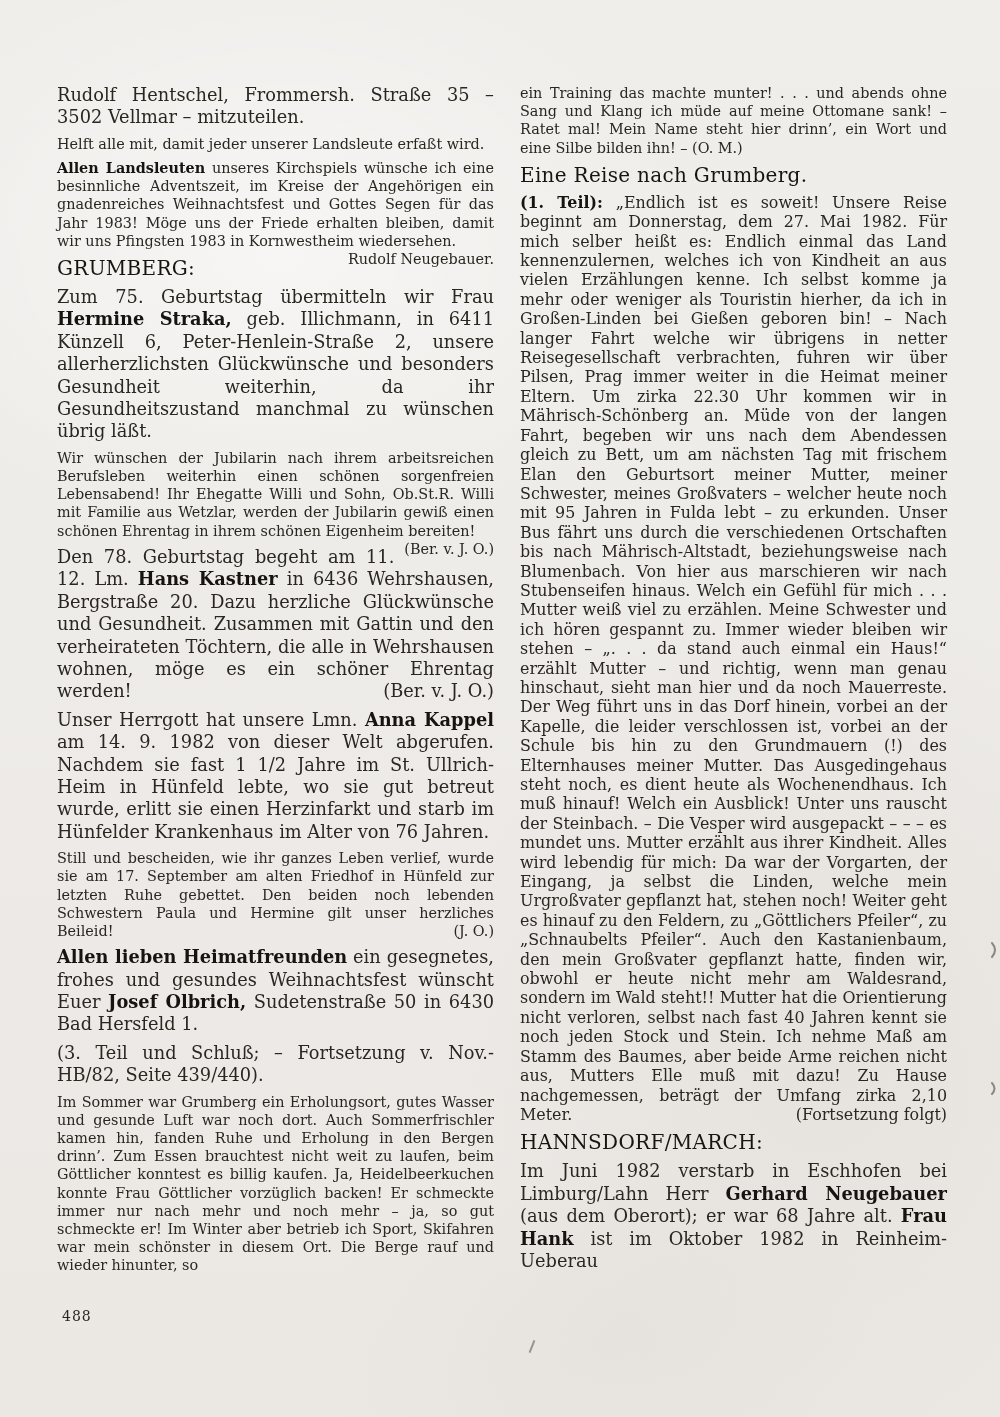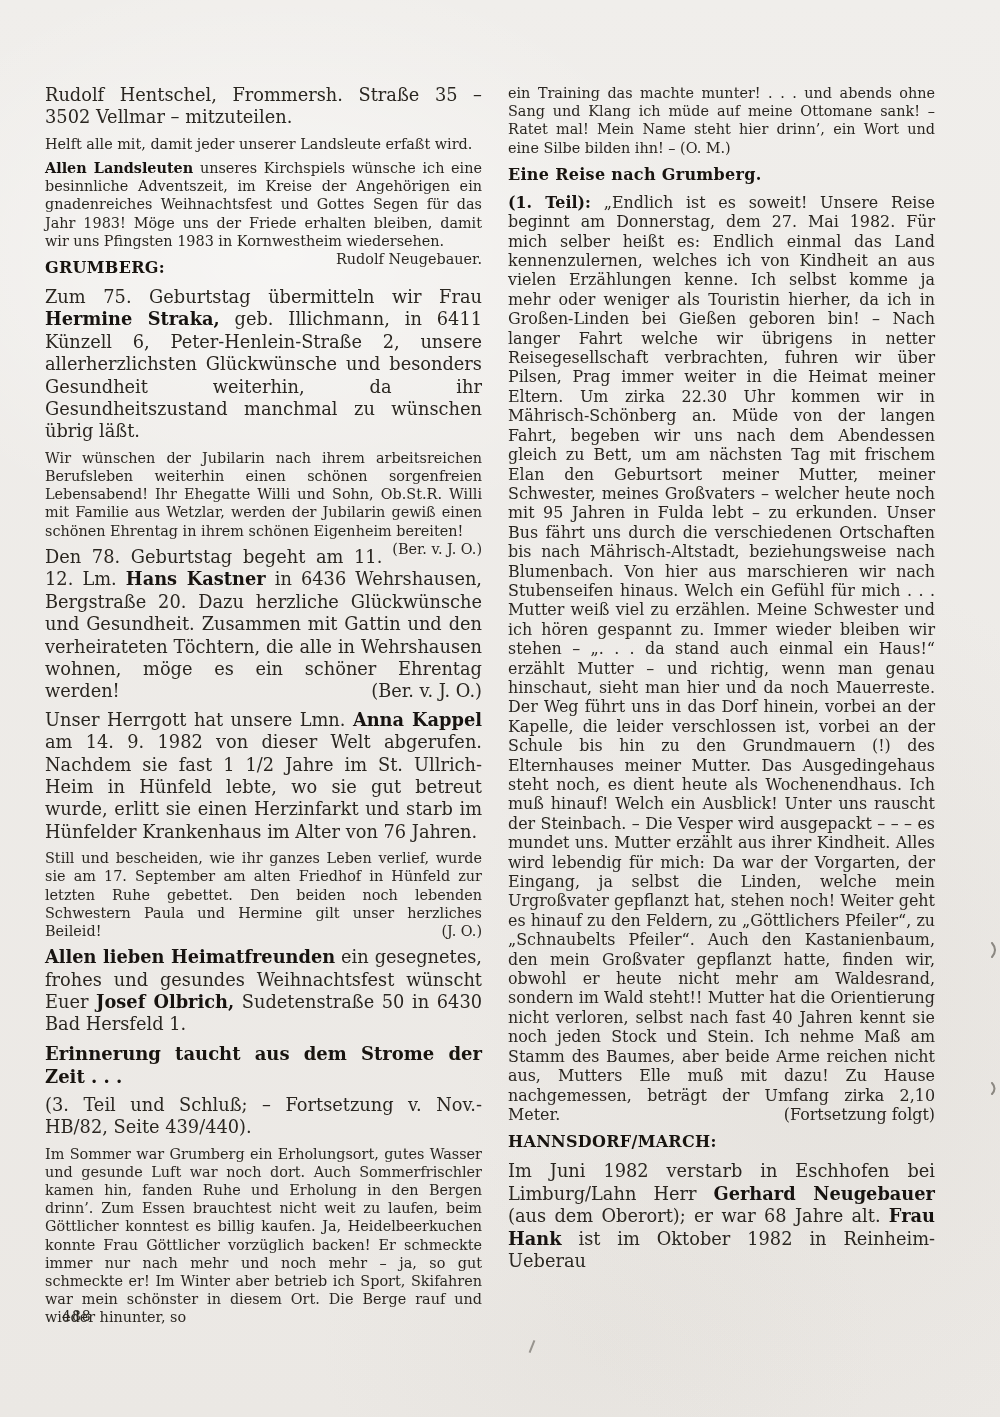--- a/index.html
+++ b/index.html
@@ -11,31 +11,31 @@
     background:#efedea;
     background-image:
       radial-gradient(ellipse 650px 450px at 28% 18%, rgba(255,255,255,.50), rgba(255,255,255,0) 65%),
       radial-gradient(ellipse 520px 650px at 82% 72%, rgba(206,201,193,.22), rgba(206,201,193,0) 70%),
       radial-gradient(ellipse 400px 300px at 60% 95%, rgba(210,206,199,.18), rgba(210,206,199,0) 70%),
       linear-gradient(#f0eeeb, #ebe8e4);
     font-family:"DejaVu Serif","Liberation Serif",serif;
     color:#2a2620;
   }
   .columns {
-    position:absolute; left:45px; top:84px;
+    position:absolute; left:57px; top:84px;
     display:flex; gap:26px; width:890px;
   }
   .col { width:437px; }
   .col.right { width:427px; }
   p.blk { margin:0 0 6px; text-align:justify; hyphens:auto; -webkit-hyphens:auto; }
   .lg   { font-size:17.8px; line-height:22.4px; }
   .md   { font-size:15.9px; line-height:19.4px; }
   .sm   { font-size:14.4px; line-height:18.2px; }
   .head {
-    font-size:16px; font-weight:bold; color:#18140f;
+    font-size:20px; font-weight:normal; color:#18140f;
     text-align:left; margin:12px 0 7px; letter-spacing:.3px;
     line-height:24px;
   }
   .headline {
     font-size:18px; font-weight:bold; color:#18140f;
     text-align:left; margin:10px 0 2px; line-height:23px;
   }
   .tight { margin-bottom:4px; }
   .b { font-weight:bold; color:#171310; }
   .sig { float:right; padding-left:10px; }
@@ -60,21 +60,20 @@
         <p class="blk lg"><span>Rudolf Hentschel, Frommersh. Straße 35 – 3502 Vellmar – mitzuteilen.</span></p>
         <p class="blk sm tight"><span>Helft alle mit, damit jeder unserer Landsleute erfaßt wird.</span></p>
         <p class="blk sm"><span class="b">Allen Landsleuten</span><span> unseres Kirchspiels wünsche ich eine besinnliche Adventszeit, im Kreise der Angehörigen ein gnadenreiches Weihnachtsfest und Gottes Segen für das Jahr 1983! Möge uns der Friede erhalten bleiben, damit wir uns Pfingsten 1983 in Kornwestheim wiedersehen.</span><span class="sig">Rudolf Neugebauer.</span></p>
         <p class="blk head"><span>GRUMBERG:</span></p>
         <p class="blk lg"><span>Zum 75. Geburtstag übermitteln wir Frau </span><span class="b">Hermine Straka,</span><span> geb. Illichmann, in 6411 Künzell 6, Peter-Henlein-Straße 2, unsere allerherzlichsten Glückwünsche und besonders Gesundheit weiterhin, da ihr Gesundheitszustand manchmal zu wünschen übrig läßt.</span></p>
         <p class="blk sm"><span>Wir wünschen der Jubilarin nach ihrem arbeitsreichen Berufsleben weiterhin einen schönen sorgenfreien Lebensabend! Ihr Ehegatte Willi und Sohn, Ob.St.R. Willi mit Familie aus Wetzlar, werden der Jubilarin gewiß einen schönen Ehrentag in ihrem schönen Eigenheim bereiten!</span><span class="sig">(Ber. v. J. O.)</span></p>
         <p class="blk lg"><span>Den 78. Geburtstag begeht am 11. 12. Lm. </span><span class="b">Hans Kastner</span><span> in 6436 Wehrshausen, Bergstraße 20. Dazu herzliche Glückwünsche und Gesundheit. Zusammen mit Gattin und den verheirateten Töchtern, die alle in Wehrshausen wohnen, möge es ein schöner Ehrentag werden!</span><span class="sig">(Ber. v. J. O.)</span></p>
         <p class="blk lg"><span>Unser Herrgott hat unsere Lmn. </span><span class="b">Anna Kappel</span><span> am 14. 9. 1982 von dieser Welt abgerufen. Nachdem sie fast 1 1/2 Jahre im St. Ullrich-Heim in Hünfeld lebte, wo sie gut betreut wurde, erlitt sie einen Herzinfarkt und starb im Hünfelder Krankenhaus im Alter von 76 Jahren.</span></p>
         <p class="blk sm"><span>Still und bescheiden, wie ihr ganzes Leben verlief, wurde sie am 17. September am alten Friedhof in Hünfeld zur letzten Ruhe gebettet. Den beiden noch lebenden Schwestern Paula und Hermine gilt unser herzliches Beileid!</span><span class="sig">(J. O.)</span></p>
         <p class="blk lg"><span class="b">Allen lieben Heimatfreunden</span><span> ein gesegnetes, frohes und gesundes Weihnachtsfest wünscht Euer </span><span class="b">Josef Olbrich,</span><span> Sudetenstraße 50 in 6430 Bad Hersfeld 1.</span></p>
-        <p class="blk headline"><span>Erinnerung taucht aus dem Strome der Zeit . . .</span></p>
         <p class="blk lg tight"><span>(3. Teil und Schluß; – Fortsetzung v. Nov.-HB/82, Seite 439/440).</span></p>
         <p class="blk sm"><span>Im Sommer war Grumberg ein Erholungsort, gutes Wasser und gesunde Luft war noch dort. Auch Sommerfrischler kamen hin, fanden Ruhe und Erholung in den Bergen drinn’. Zum Essen brauchtest nicht weit zu laufen, beim Göttlicher konntest es billig kaufen. Ja, Heidelbeerkuchen konnte Frau Göttlicher vorzüglich backen! Er schmeckte immer nur nach mehr und noch mehr – ja, so gut schmeckte er! Im Winter aber betrieb ich Sport, Skifahren war mein schönster in diesem Ort. Die Berge rauf und wieder hinunter, so</span></p>
       </div>
     <div class="col right">
         <p class="blk sm"><span>ein Training das machte munter! . . . und abends ohne Sang und Klang ich müde auf meine Ottomane sank! – Ratet mal! Mein Name steht hier drinn’, ein Wort und eine Silbe bilden ihn! – (O. M.)</span></p>
         <p class="blk head"><span>Eine Reise nach Grumberg.</span></p>
         <p class="blk md"><span class="b">(1. Teil):</span><span> „Endlich ist es soweit! Unsere Reise beginnt am Donnerstag, dem 27. Mai 1982. Für mich selber heißt es: Endlich einmal das Land kennenzulernen, welches ich von Kindheit an aus vielen Erzählungen kenne. Ich selbst komme ja mehr oder weniger als Touristin hierher, da ich in Großen-Linden bei Gießen geboren bin! – Nach langer Fahrt welche wir übrigens in netter Reisegesellschaft verbrachten, fuhren wir über Pilsen, Prag immer weiter in die Heimat meiner Eltern. Um zirka 22.30 Uhr kommen wir in Mährisch-Schönberg an. Müde von der langen Fahrt, begeben wir uns nach dem Abendessen gleich zu Bett, um am nächsten Tag mit frischem Elan den Geburtsort meiner Mutter, meiner Schwester, meines Großvaters – welcher heute noch mit 95 Jahren in Fulda lebt – zu erkunden. Unser Bus fährt uns durch die verschiedenen Ortschaften bis nach Mährisch-Altstadt, beziehungsweise nach Blumenbach. Von hier aus marschieren wir nach Stubenseifen hinaus. Welch ein Gefühl für mich . . . Mutter weiß viel zu erzählen. Meine Schwester und ich hören gespannt zu. Immer wieder bleiben wir stehen – „. . . da stand auch einmal ein Haus!“ erzählt Mutter – und richtig, wenn man genau hinschaut, sieht man hier und da noch Mauerreste. Der Weg führt uns in das Dorf hinein, vorbei an der Kapelle, die leider verschlossen ist, vorbei an der Schule bis hin zu den Grundmauern (!) des Elternhauses meiner Mutter. Das Ausgedingehaus steht noch, es dient heute als Wochenendhaus. Ich muß hinauf! Welch ein Ausblick! Unter uns rauscht der Steinbach. – Die Vesper wird ausgepackt – – – es mundet uns. Mutter erzählt aus ihrer Kindheit. Alles wird lebendig für mich: Da war der Vorgarten, der Eingang, ja selbst die Linden, welche mein Urgroßvater gepflanzt hat, stehen noch! Weiter geht es hinauf zu den Feldern, zu „Göttlichers Pfeiler“, zu „Schnaubelts Pfeiler“. Auch den Kastanienbaum, den mein Großvater gepflanzt hatte, finden wir, obwohl er heute nicht mehr am Waldesrand, sondern im Wald steht!! Mutter hat die Orientierung nicht verloren, selbst nach fast 40 Jahren kennt sie noch jeden Stock und Stein. Ich nehme Maß am Stamm des Baumes, aber beide Arme reichen nicht aus, Mutters Elle muß mit dazu! Zu Hause nachgemessen, beträgt der Umfang zirka 2,10 Meter.</span><span class="sig">(Fortsetzung folgt)</span></p>
         <p class="blk head"><span>HANNSDORF/MARCH:</span></p>
         <p class="blk lg"><span>Im Juni 1982 verstarb in Eschhofen bei Limburg/Lahn Herr </span><span class="b">Gerhard Neugebauer</span><span> (aus dem Oberort); er war 68 Jahre alt. </span><span class="b">Frau Hank</span><span> ist im Oktober 1982 in Reinheim-Ueberau</span></p>
       </div>

